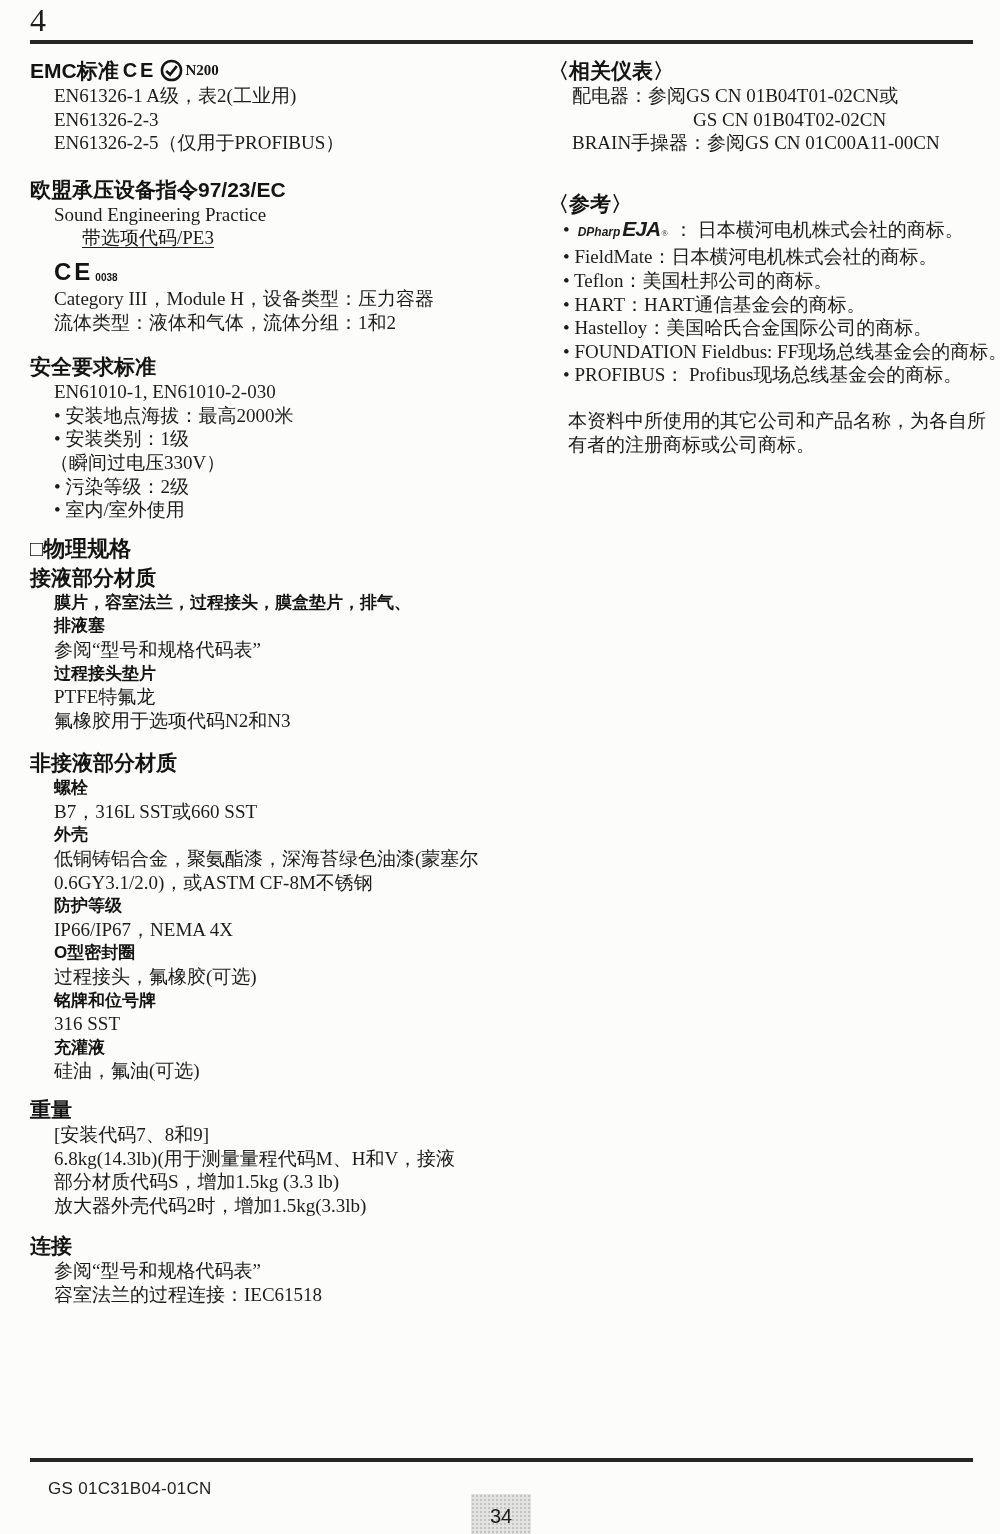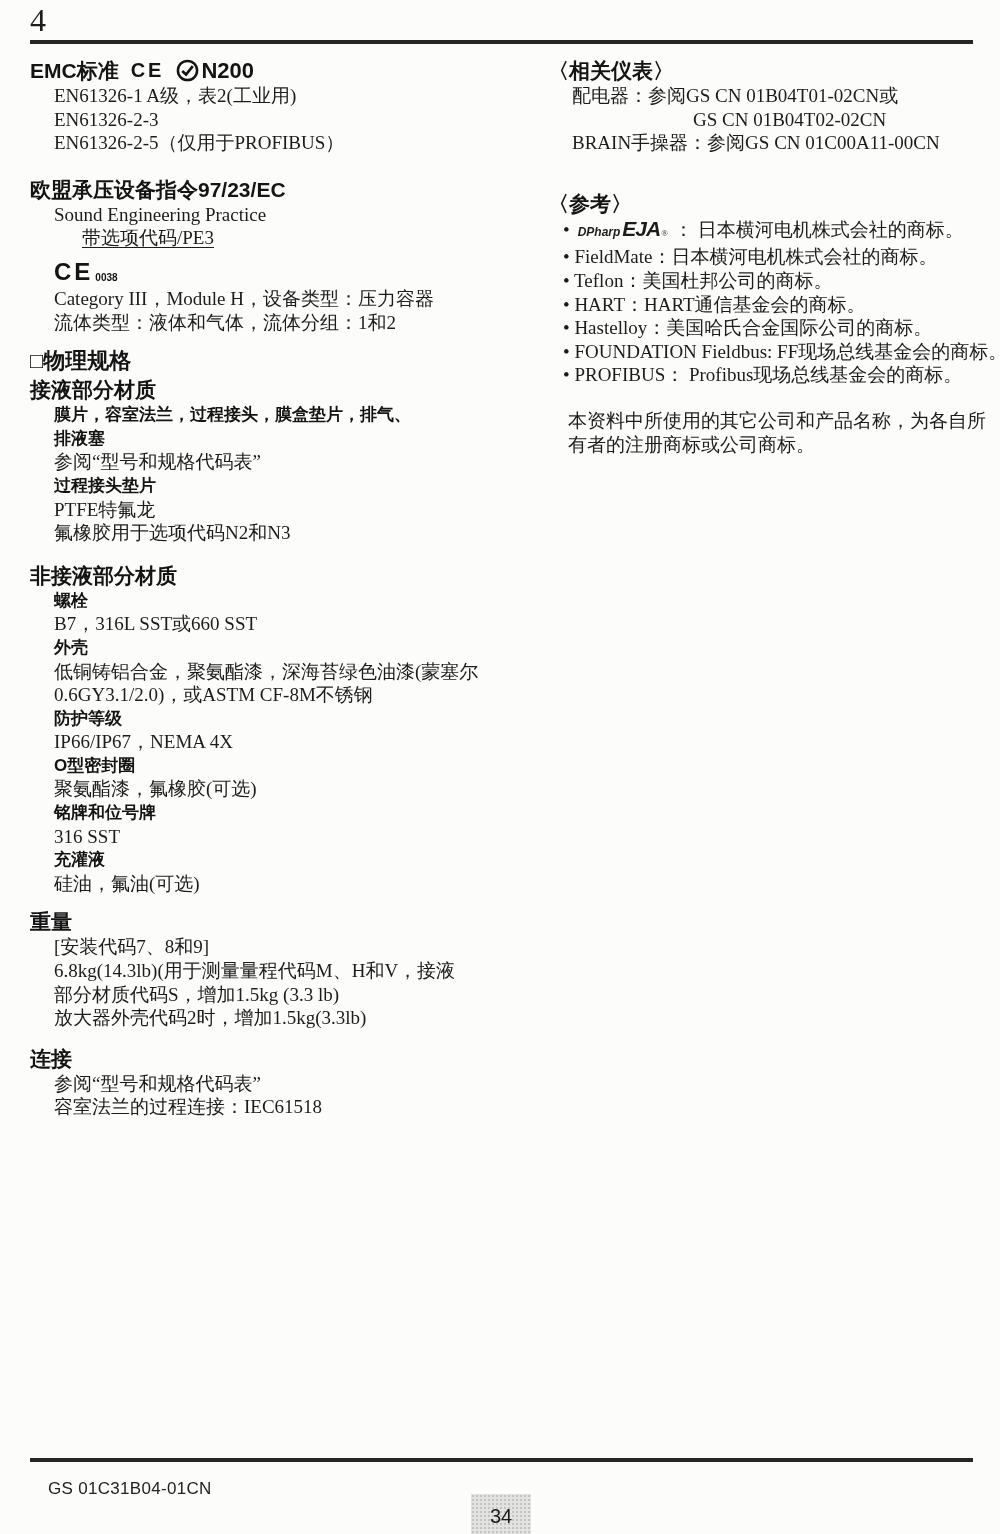--- a/index.html
+++ b/index.html
@@ -51,30 +51,30 @@
   .sec-physical{margin-top:13px;}
   .sub-wetted{margin-top:2px;}
   .sub-nonwetted{margin-top:17px;}
   .sec-weight{margin-top:13px;}
   .sec-connection{margin-top:15px;}
   .sec-related{margin-top:5px;}
   .sec-reference{margin-top:35px;}
   .ref-note{margin-top:22px;}
 
   
-  .emc-row{display:flex;align-items:center;gap:12px;}
+  .emc-row{display:flex;align-items:center;gap:4px;}
   .ce-mark{
     font-family:"Liberation Sans","DejaVu Sans",sans-serif;
     font-weight:700;font-size:20px;letter-spacing:3px;color:#141414;
   }
   .rcm{display:flex;align-items:center;gap:2px;}
   .rcm svg{display:block;}
   .rcm-text{
-    font-family:Liberation Sans, sans-serif;
-    font-weight:700;font-size:22px;color:#141414;
+    font-family:Liberation Serif, serif;
+    font-weight:700;font-size:15px;color:#141414;
   }
   
   .ce0038-row{display:flex;align-items:flex-end;margin:5px 0 2px 24px;height:30px;}
   .ce0038-main{
     font-family:"Liberation Sans","DejaVu Sans",sans-serif;
     font-weight:700;font-size:24px;line-height:26px;letter-spacing:3px;color:#141414;
   }
   .ce0038-sub{
     font-family:"Liberation Sans","DejaVu Sans",sans-serif;
     font-weight:700;font-size:10px;line-height:10px;margin:0 0 2px 2px;color:#141414;
@@ -142,20 +142,29 @@
       <div class="t ind">Sound Engineering Practice</div>
       <div class="t ind"><span class="u">带选项代码/PE3</span></div>
       <div class="ce0038-row">
         <span class="ce0038-main">CE</span>
         <span class="ce0038-sub">0038</span>
       </div>
       <div class="t ind">Category III，Module H，设备类型：压力容器</div>
       <div class="t ind">流体类型：液体和气体，流体分组：1和2</div>
     </div>
 
+    <div class="sec-safety">
+      <div class="h">安全要求标准</div>
+      <div class="t ind">EN61010-1, EN61010-2-030</div>
+      <div class="t ind">• 安装地点海拔：最高2000米</div>
+      <div class="t ind">• 安装类别：1级</div>
+      <div class="t ind-note">（瞬间过电压330V）</div>
+      <div class="t ind">• 污染等级：2级</div>
+      <div class="t ind">• 室内/室外使用</div>
+    </div>
 
     <div class="sec-physical">
       <div class="h h-big">□物理规格</div>
 
       <div class="sub-wetted">
         <div class="h">接液部分材质</div>
         <div class="bl ind">膜片，容室法兰，过程接头，膜盒垫片，排气、</div>
         <div class="bl ind">排液塞</div>
         <div class="t ind">参阅“型号和规格代码表”</div>
         <div class="bl ind">过程接头垫片</div>
@@ -166,21 +175,21 @@
       <div class="sub-nonwetted">
         <div class="h">非接液部分材质</div>
         <div class="bl ind">螺栓</div>
         <div class="t ind">B7，316L SST或660 SST</div>
         <div class="bl ind">外壳</div>
         <div class="t ind">低铜铸铝合金，聚氨酯漆，深海苔绿色油漆(蒙塞尔</div>
         <div class="t ind">0.6GY3.1/2.0)，或ASTM CF-8M不锈钢</div>
         <div class="bl ind">防护等级</div>
         <div class="t ind">IP66/IP67，NEMA 4X</div>
         <div class="bl ind">O型密封圈</div>
-        <div class="t ind">聚氨酯漆，氟橡胶(可选)</div>
+        <div class="t ind">过程接头，氟橡胶(可选)</div>
         <div class="bl ind">铭牌和位号牌</div>
         <div class="t ind">316 SST</div>
         <div class="bl ind">充灌液</div>
         <div class="t ind">硅油，氟油(可选)</div>
       </div>
     </div>
 
     <div class="sec-weight">
       <div class="h">重量</div>
       <div class="t ind">[安装代码7、8和9]</div>

